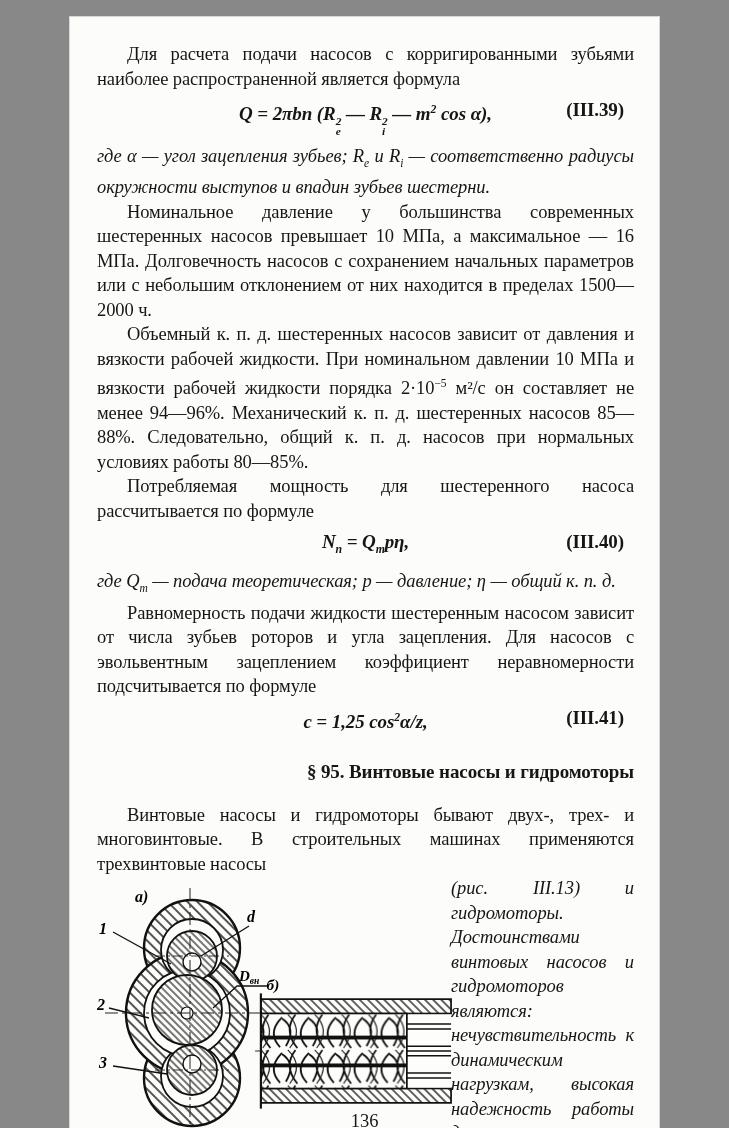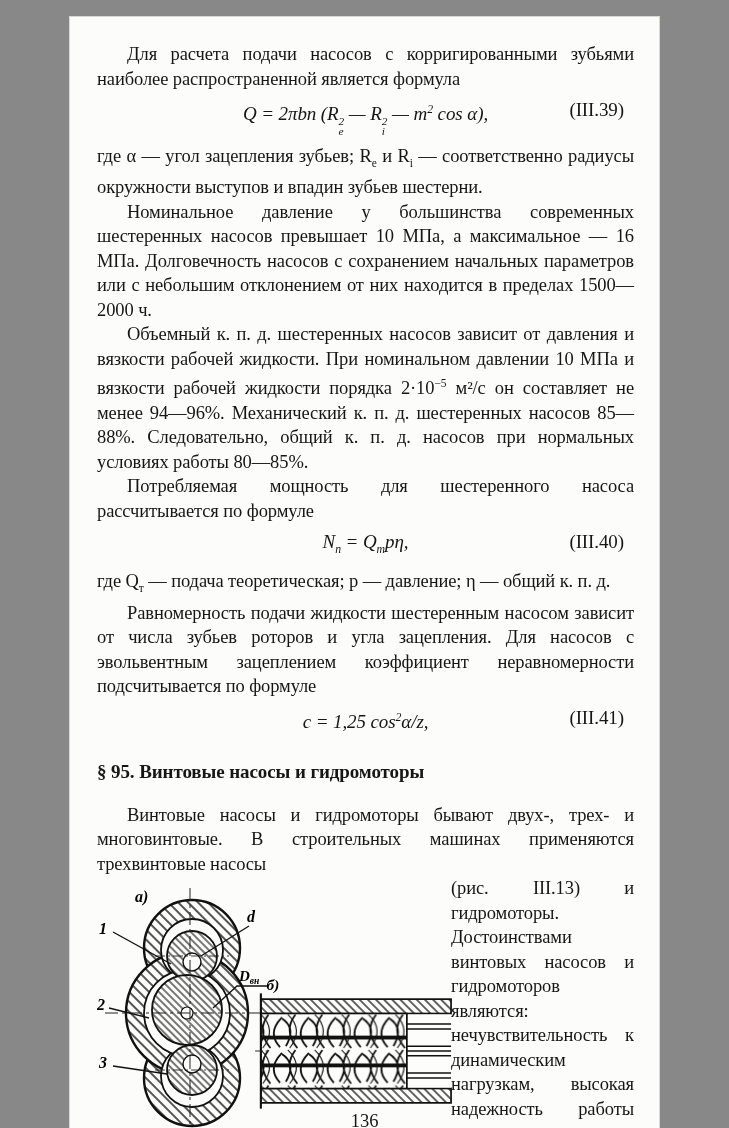--- a/index.html
+++ b/index.html
@@ -13,47 +13,48 @@
     color:#161616;
     overflow:hidden;
   }
   .content{
     position:absolute;left:28px;right:26px;top:26px;
     font-size:18.5px;line-height:24.5px;
     text-align:justify;
     letter-spacing:-0.1px;
   }
   p{margin:0;text-indent:30px;}
-  p.noindent{text-indent:0;}
+  p.noindent{text-indent:0;font-style:italic;}
   .eq{
     position:relative;
     margin:7px 0 7px 0;
     text-align:center;
     font-style:italic;
     font-size:19px;
+    font-weight:bold;
   }
   .eq .eq-num{
     position:absolute;right:10px;top:0;
     font-style:normal;
   }
   .ss{
     display:inline-grid;
     grid-template-rows:auto auto;
     font-size:0.60em;
     line-height:0.85;
     vertical-align:-0.45em;
     text-align:left;
   }
   .ss sup,.ss sub{display:block;position:static;vertical-align:baseline;font-size:1em;line-height:0.85;}
   sub.isub{font-size:0.62em;}
   sup.isup{font-size:0.62em;}
   h2.section{
     margin:26px 0 18px 0;
     font-size:19px;
-    text-align:left;
+    text-align:right;
     font-weight:bold;
     text-indent:0;
   }
   .fig{
     float:left;
     width:348px;
     min-height:356px;
     margin:6px 6px 0 0;
   }
   .fig-canvas{position:relative;height:252px;}

